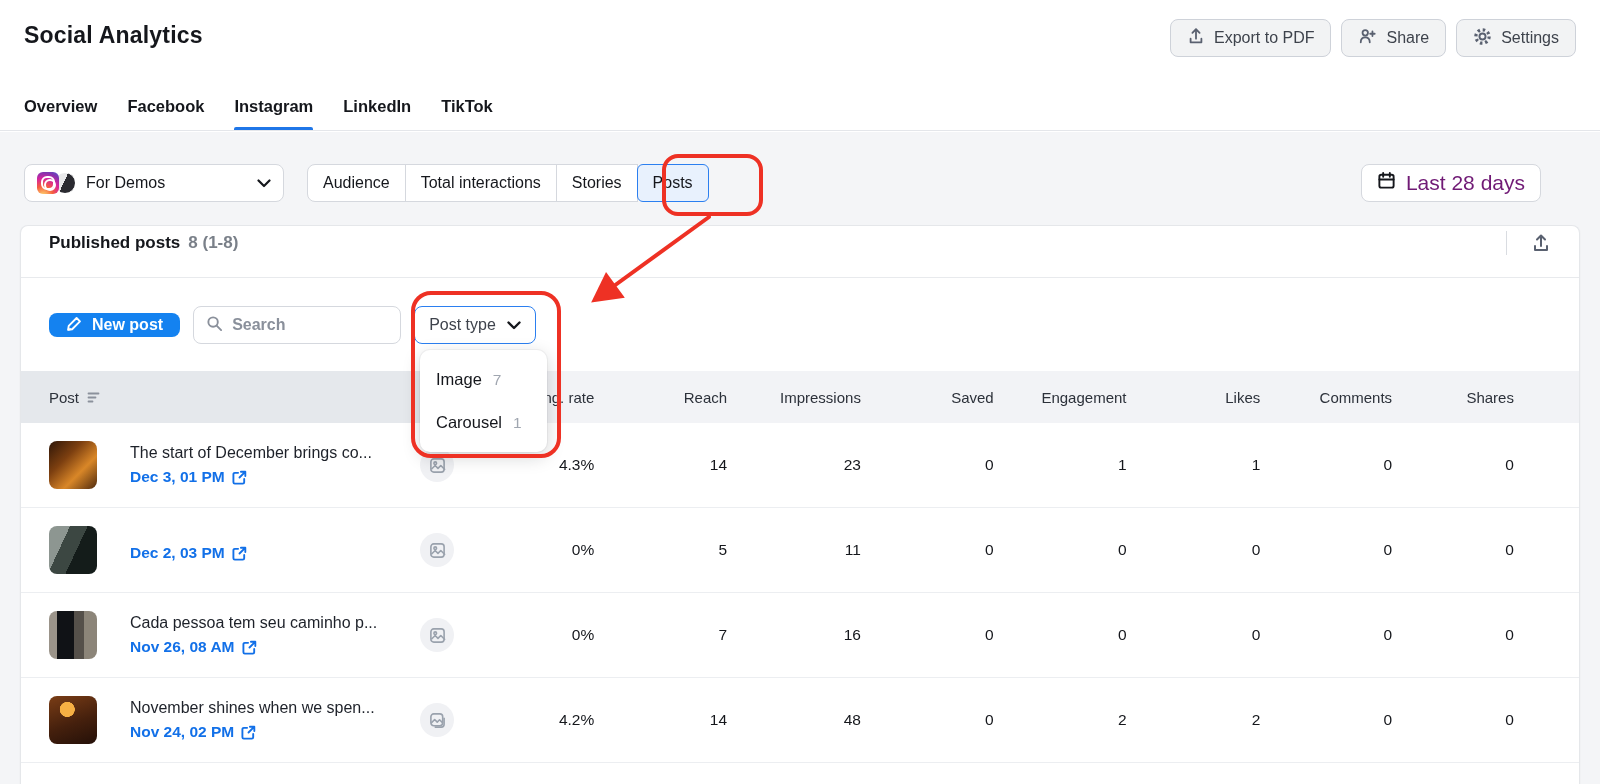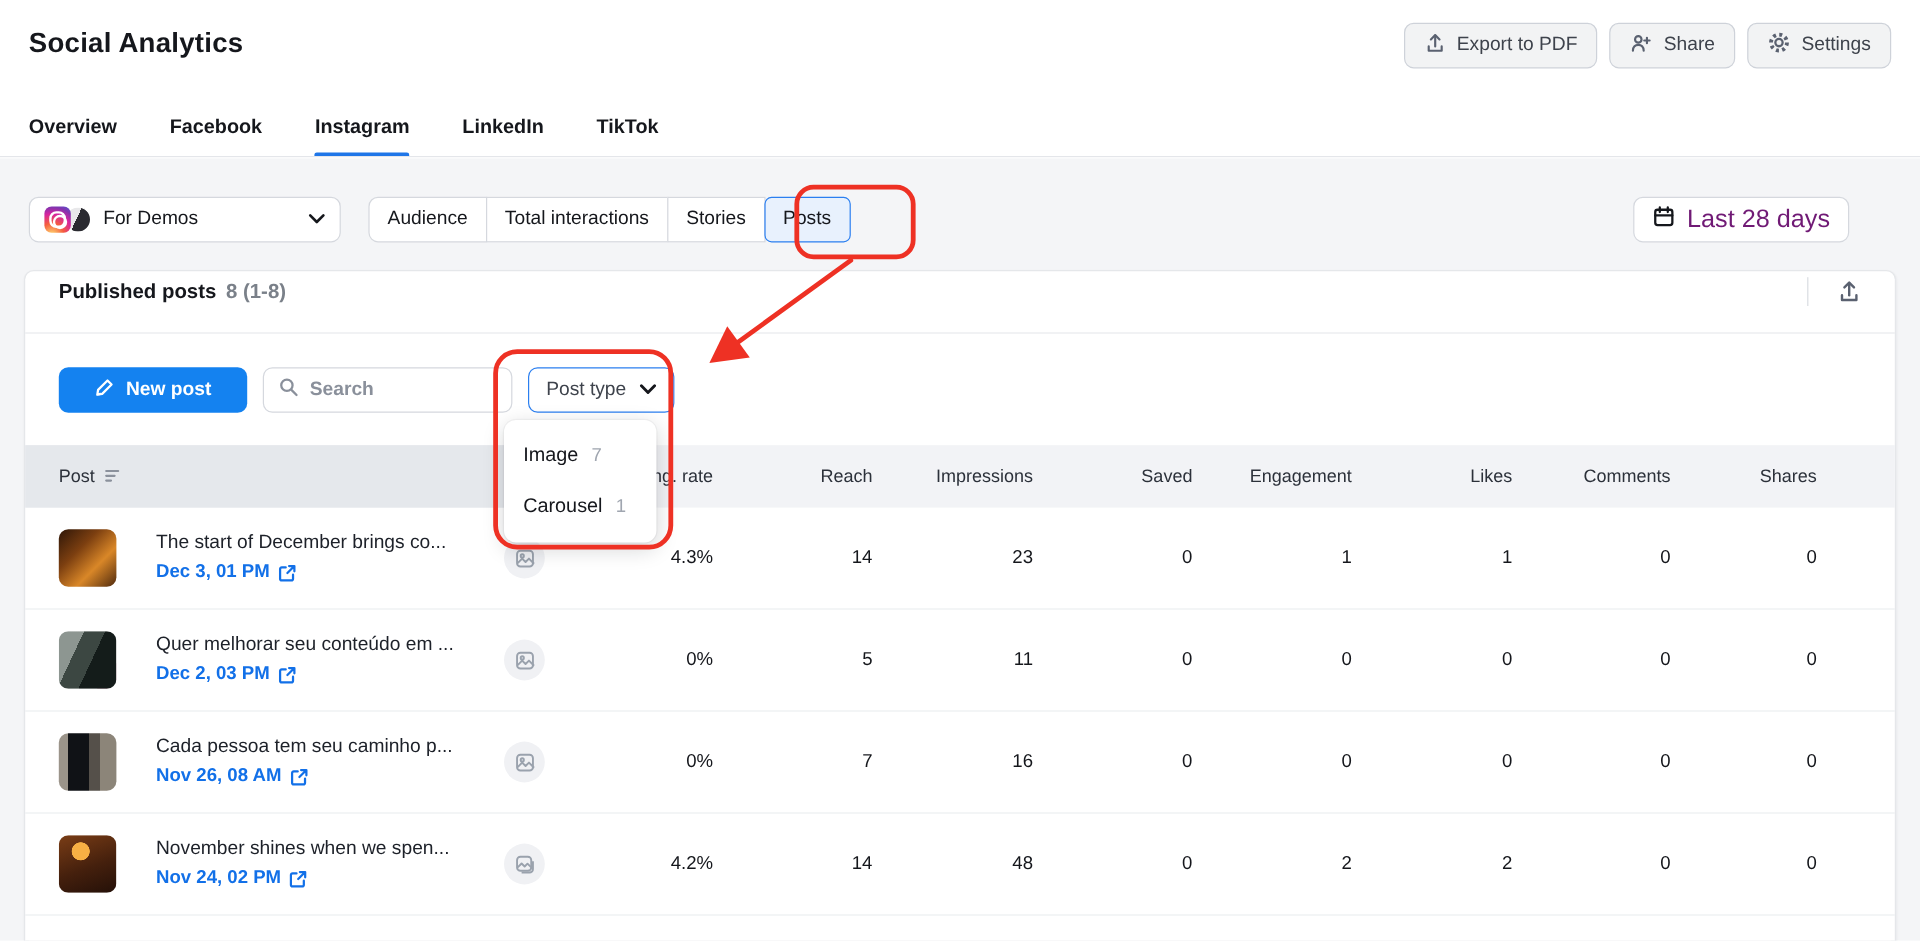--- a/index.html
+++ b/index.html
@@ -7,21 +7,21 @@
   body {
     font-family:"Liberation Sans", sans-serif;
     color:#171a20; background:#fff; position:relative; overflow:hidden;
   }
   
   .topbar { position:absolute; top:0; left:0; width:1600px; height:131px; background:#fff; border-bottom:1px solid #e4e6ea; }
   .page-title { position:absolute; left:24px; top:22px; font-size:23px; font-weight:700; letter-spacing:.2px; color:#15171c; }
   .top-actions { position:absolute; right:24px; top:19px; display:flex; gap:10px; }
   .gbtn { display:flex; align-items:center; gap:9px; height:38px; padding:0 16px; background:#f2f3f4; border:1px solid #ced2d9; border-radius:8px; font-size:16px; color:#3e434c; cursor:pointer;text-align:right; }
   .gbtn svg { stroke:#5a6170; }
-  .tabs { position:absolute; left:24px; bottom:0; display:flex; gap:44px; }
+  .tabs { position:absolute; left:24px; bottom:0; display:flex; gap:30px; }
   .tab { font-size:16.5px; font-weight:600; color:#15171c; padding-bottom:14px; position:relative; cursor:pointer; }
   .tab.active::after { content:""; position:absolute; left:0; right:0; bottom:0; height:3px; background:#1f76e8; border-radius:2px 2px 0 0; }
   
   .band { position:absolute; top:132px; left:0; width:1600px; height:652px; background:#f4f5f7; }
   
   .account { position:absolute; left:24px; top:164px; width:260px; height:38px; background:#fff; border:1px solid #d5d8de; border-radius:8px; display:flex; align-items:center; padding:0 12px; cursor:pointer; }
   .ig-logo { width:22px; height:22px; border-radius:6px; background:radial-gradient(circle at 28% 110%, #fdc468 8%, #f55d3e 35%, #d6249f 62%, #8134af 82%, #515bd4 100%); position:relative; flex:0 0 auto; }
   .ig-logo::before { content:""; position:absolute; inset:4px; border:2px solid #fff; border-radius:6px; }
   .ig-logo::after { content:""; position:absolute; left:7px; top:7px; width:8px; height:8px; border:2px solid #fff; border-radius:50%; }
   .avatar { width:22px; height:22px; border-radius:50%; margin-left:-5px; flex:0 0 auto; border:1px solid #fff;
@@ -35,21 +35,21 @@
   
   .card { position:absolute; left:20px; top:225px; width:1560px; height:559px; background:#fff; border:1px solid #e5e7ea; border-bottom:none; border-radius:8px 8px 0 0; box-shadow:0 1px 2px rgba(20,24,31,.05); }
   .card-header { height:52px; display:flex; align-items:center; padding:0 24px 18px 28px; border-bottom:1px solid #e8eaed; }
   .card-title { font-size:17px; font-weight:700; color:#15171c; }
   .card-count { font-size:17px; font-weight:700; color:#7a8089; margin-left:8px; }
   .card-header .spacer { flex:1; }
   .vdiv { width:1px; height:24px; background:#d9dce1; margin-right:20px; }
   .icon-btn { width:28px; height:28px; display:flex; align-items:center; justify-content:center; cursor:pointer; background:none; border:none; }
   
   .toolbar { display:flex; align-items:center; gap:13px; margin:28px 28px 0; height:38px; }
-  .newpost { display:flex; align-items:center; gap:9px; height:38px; padding:0 30px; background:#1482f0; border:none; border-radius:8px; color:#fff; font-size:16px; font-weight:700; cursor:pointer; }
+  .newpost { display:flex; align-items:center; gap:9px; height:24px; padding:0 17px; background:#1482f0; border:none; border-radius:8px; color:#fff; font-size:16px; font-weight:700; cursor:pointer; }
   .search { display:flex; align-items:center; gap:9px; width:208px; height:38px; padding:0 12px; background:#fff; border:1px solid #d5d8de; border-radius:8px; }
   .search input { border:none; outline:none; font-size:16px; color:#15171c; width:140px; font-family:"Liberation Sans",sans-serif; background:transparent;font-weight:bold; }
   .search input::placeholder { color:#8a909b; }
   .posttype { display:flex; align-items:center; gap:11px; height:38px; padding:0 14px; background:#fff; border:1.5px solid #2b7ff0; border-radius:8px; font-size:16px; color:#3e434c; cursor:pointer; }
   
   .thead { position:relative; display:flex; align-items:center; margin-top:27px; height:52px; background:#f2f3f6; padding-right:65px; }
   .thead .sorted-bg { position:absolute; left:0; top:0; width:500px; height:52px; background:#e5e8ec; }
   .th { position:relative; font-size:15px; color:#2c313a; text-align:right; white-space:nowrap; }
   .th.post { width:440px; text-align:center; padding-left:28px; display:flex; align-items:center; gap:8px; }
   .w-eng{width:134px}.w-reach{width:133px}.w-imp{width:134px}.w-saved{width:133px}.w-engm{width:133px}.w-likes{width:134px}.w-comm{width:132px}.w-shares{width:122px}
@@ -244,21 +244,20 @@
     <div class="num w-engm">1</div>
     <div class="num w-likes">1</div>
     <div class="num w-comm">0</div>
     <div class="num w-shares">0</div>
   </div>
 
   <div class="trow">
     <div class="cell-post">
       <div class="thumb t2"></div>
       <div class="post-text">
-        <div class="post-title">Quer melhorar seu conteúdo em ...</div>
         <div class="post-date">
           <span>Dec 2, 03 PM</span>
           <svg width="15" height="15" viewBox="0 0 16 16" fill="none" stroke="#1270e8" stroke-width="2" stroke-linecap="round" stroke-linejoin="round">
               <path d="M13 9.5 V13 a1.5 1.5 0 0 1 -1.5 1.5 H3 A1.5 1.5 0 0 1 1.5 13 V4.5 A1.5 1.5 0 0 1 3 3 h3.5"></path>
               <path d="M9.5 1.8 h4.7 v4.7 M14 2 L8 8"></path>
             </svg>
         </div>
       </div>
       <div class="type-chip">
         <svg width="17" height="17" viewBox="0 0 18 18" fill="none" stroke="#9aa2ad" stroke-width="1.7" stroke-linejoin="round">

